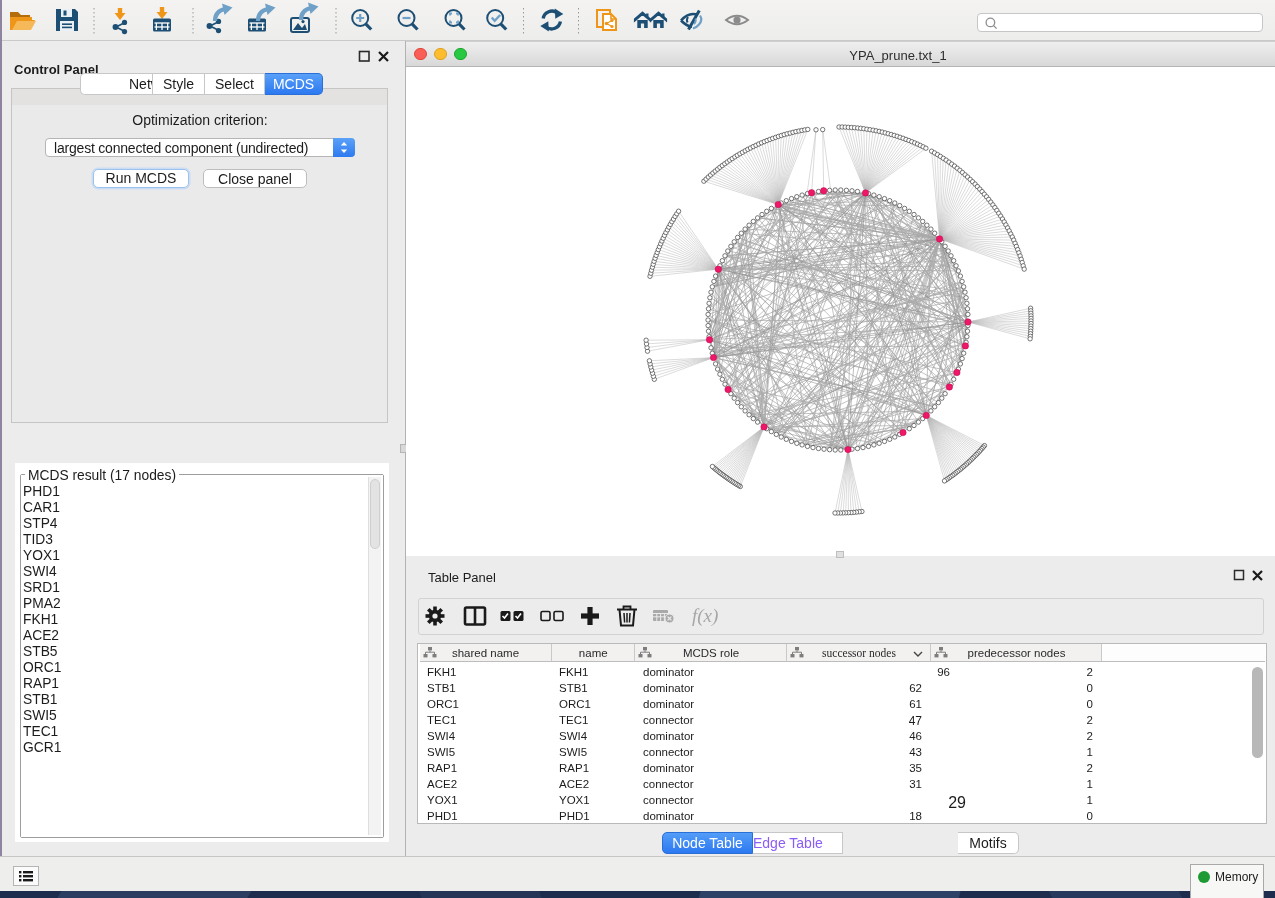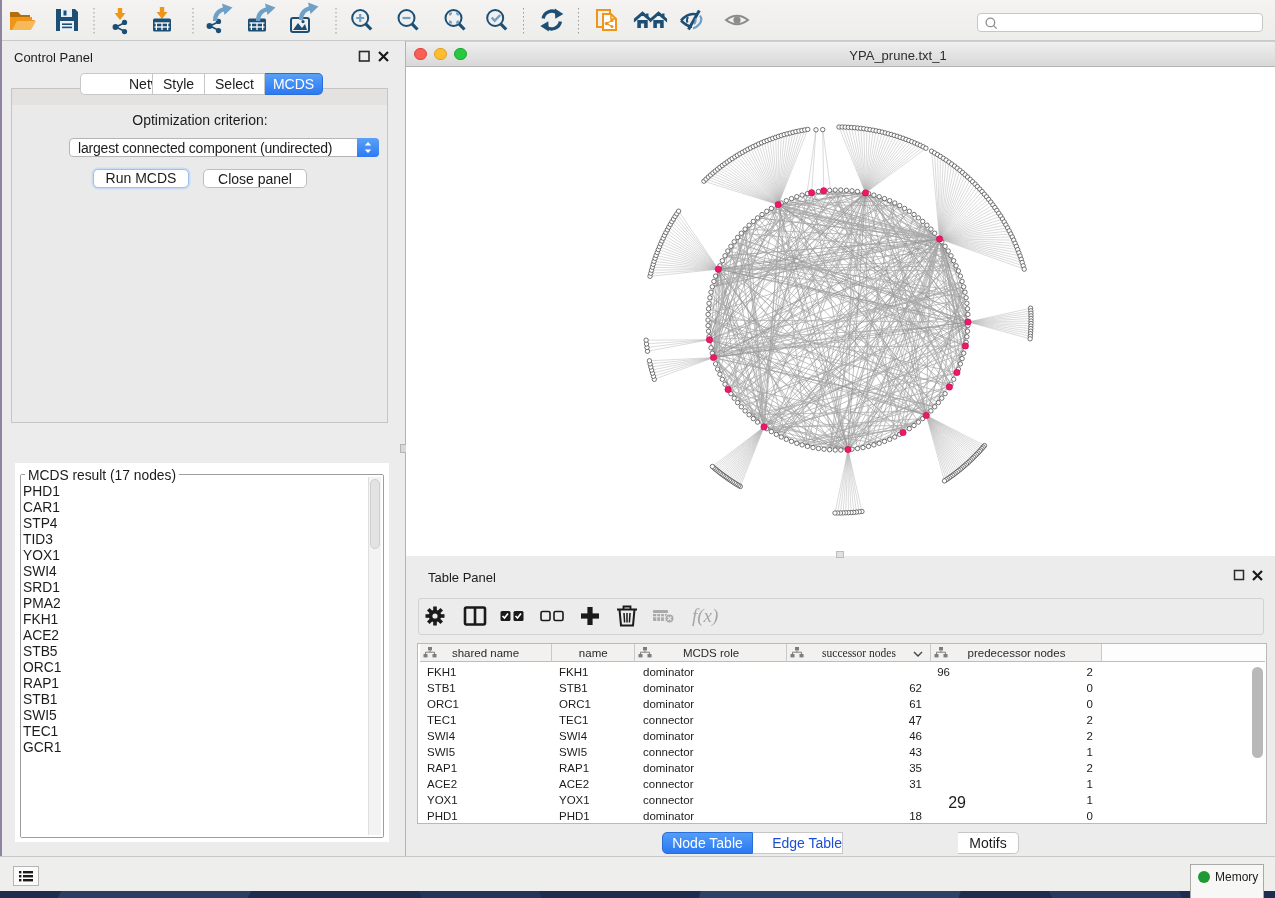--- a/index.html
+++ b/index.html
@@ -162,39 +162,39 @@
 </svg>
 <div class="abs" style="left:977px;top:12.5px;width:286px;height:19px;background:#fff;border:1px solid #c6c6c6;border-radius:4px;">
   <svg width="15" height="15" style="position:absolute;left:6px;top:2px">
       <circle cx="6.4" cy="6.4" r="4.3" fill="none" stroke="#8e8e8e" stroke-width="1.3"></circle>
       <line x1="9.6" y1="9.6" x2="12.6" y2="12.6" stroke="#8e8e8e" stroke-width="1.3"></line>
     </svg>
 </div>
 
 <div class="abs" style="left:0;top:0;width:2px;height:890px;background:#8e84a0;"></div>
 
-<div class="abs t" style="left:14px;top:50px;">Control Panel</div>
+<div class="abs t" style="left:14px;top:62px;font-weight:bold;">Control Panel</div>
 <svg class="abs" width="34" height="14" style="left:358px;top:50px">
   <rect x="1.5" y="1.5" width="9.5" height="9.5" fill="none" stroke="#2a2a2a" stroke-width="1.6"></rect>
   <path d="M21 2 L30 11 M30 2 L21 11" stroke="#1a1a1a" stroke-width="2.2"></path>
 </svg>
 
 <div class="abs" style="left:11px;top:88px;width:377px;height:335px;background:#ebeaea;border:1px solid #c6c5c4;"></div>
 <div class="abs" style="left:12px;top:89px;width:375px;height:16px;background:#e3e2e1;"></div>
 
 <div class="abs" style="left:80px;top:73px;height:22px;display:flex;font-size:14px;">
   <div style="width:72px;background:#fff;border:1px solid #c7c7c7;border-right:none;border-radius:5px 0 0 5px;text-align:center;line-height:21px;color:#1c1c1c;padding-left:48px;">Network</div>
   <div style="width:52px;background:#fff;border:1px solid #c7c7c7;border-right:none;text-align:center;line-height:21px;color:#1c1c1c;">Style</div>
   <div style="width:61px;background:#fff;border:1px solid #c7c7c7;text-align:center;line-height:21px;color:#1c1c1c;">Select</div>
   <div style="width:58px;background:linear-gradient(#58a0f8,#2c79f1);border:1px solid #2a6fd8;border-left:none;border-radius:0 5px 5px 0;text-align:center;line-height:21px;color:#fff;">MCDS</div>
 </div>
 
 <div class="abs t" style="left:200px;top:112px;transform:translateX(-50%);font-size:14px;">Optimization criterion:</div>
 
-<div class="abs" style="left:45px;top:138px;width:310px;height:19px;background:#fff;border:1px solid #b5b5b5;border-radius:4px;margin-left:24px;">
+<div class="abs" style="left:45px;top:138px;width:310px;height:19px;background:#fff;border:1px solid #b5b5b5;border-radius:4px;">
   <div class="abs" style="left:8px;top:0;line-height:18px;font-size:14px;letter-spacing:-0.2px;color:#1c1c1c;">largest connected component (undirected)</div>
   <div class="abs" style="right:-1px;top:-1px;width:22px;height:19px;background:linear-gradient(#5ba1f8,#2d7af0);border-radius:0 4px 4px 0;">
     <svg width="22" height="19">
         <path d="M11 4 L14.2 7.4 L7.8 7.4 Z" fill="#fff"></path>
         <path d="M11 15 L14.2 11.6 L7.8 11.6 Z" fill="#fff"></path>
       </svg>
   </div>
 </div>
 
 <div class="abs" style="left:93px;top:169px;width:96px;height:19px;background:#fff;border:1.5px solid #9cc2ec;border-radius:5px;box-shadow:0 0 0 1.5px #c9dcf3;font-size:14px;text-align:center;line-height:17px;color:#1c1c1c;">Run MCDS</div>
@@ -1387,21 +1387,21 @@
 <div class="abs t" style="left:1093px;top:794px;transform:translateX(-100%);font-size:11.5px;">1</div>
 <div class="abs t" style="left:427px;top:810px;font-size:11.5px;">PHD1</div>
 <div class="abs t" style="left:559px;top:810px;font-size:11.5px;">PHD1</div>
 <div class="abs t" style="left:643px;top:810px;font-size:11.5px;">dominator</div>
 <div class="abs t" style="left:922px;top:810px;transform:translateX(-100%);font-size:11.5px;">18</div>
 <div class="abs t" style="left:1093px;top:810px;transform:translateX(-100%);font-size:11.5px;">0</div>
 <div class="abs" style="left:1252px;top:667px;width:11px;height:91px;background:#b8b8b8;border-radius:5.5px;"></div>
 
 <div class="abs" style="left:662px;top:832px;height:22px;display:flex;font-size:14px;">
   <div style="width:91px;background:linear-gradient(#549df8,#2b78f1);border:1px solid #2a6fd8;border-radius:5px 0 0 5px;text-align:center;line-height:21px;color:#fff;">Node Table</div>
-  <div style="width:90px;background:#fff;border:1px solid #c7c7c7;border-left:none;text-align:right;line-height:21px;color:#1d4ed8;">Edge Table</div>
+  <div style="width:90px;background:#fff;border:1px solid #c7c7c7;border-left:none;text-align:left;line-height:21px;color:#8b5cf6;">Edge Table</div>
   <div style="width:115px;background:#fff;border:1px solid #c7c7c7;border-left:none;text-align:center;line-height:21px;color:#1c1c1c;margin-top:24px;">Network Table</div>
   <div style="width:61px;background:#fff;border:1px solid #c7c7c7;border-left:none;border-radius:0 5px 5px 0;text-align:center;line-height:21px;color:#1c1c1c;">Motifs</div>
 </div>
 
 <div class="abs" style="left:0;top:856px;width:1275px;height:35px;background:#eeeeed;border-top:1px solid #c6c6c6;"></div>
 <div class="abs" style="left:13px;top:866px;width:26px;height:20px;background:#fbfbfb;border:1px solid #b5b5b5;">
   <svg width="24" height="18">
       <g fill="#1a1a1a">
         <rect x="5" y="4" width="2.4" height="2.4"></rect>
         <rect x="9" y="4" width="10" height="2.4"></rect>

